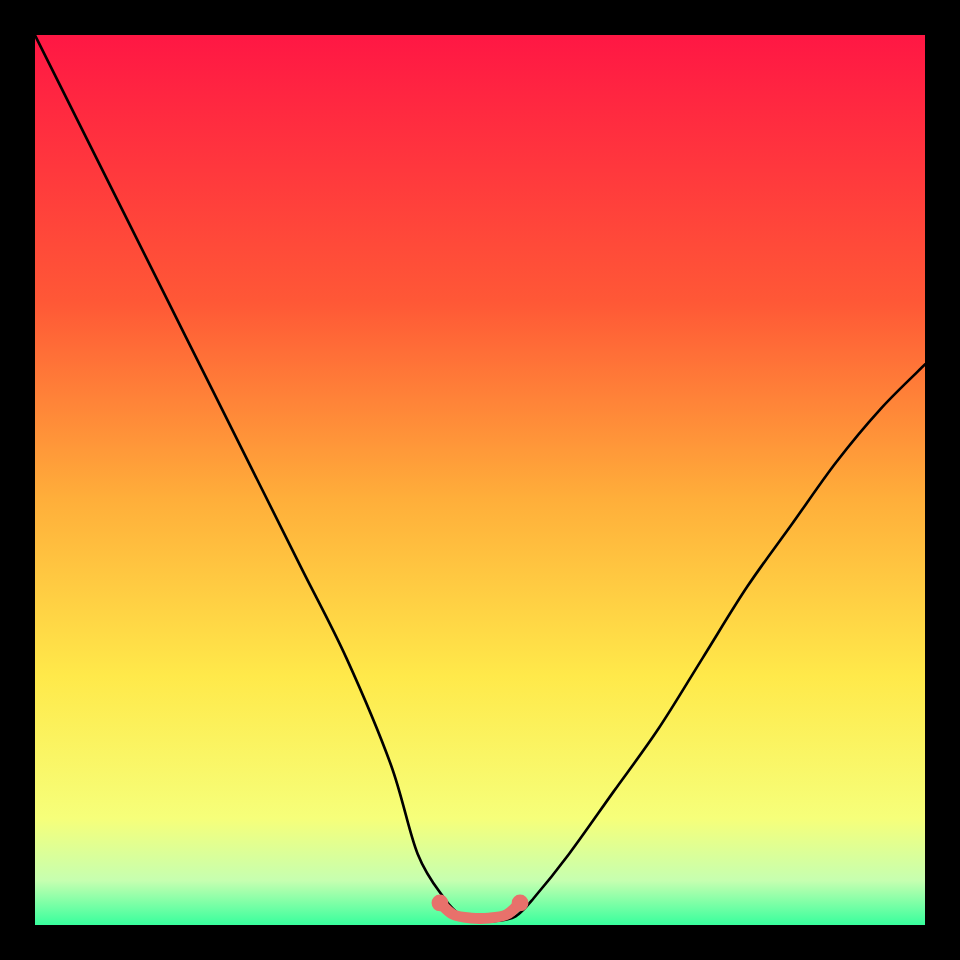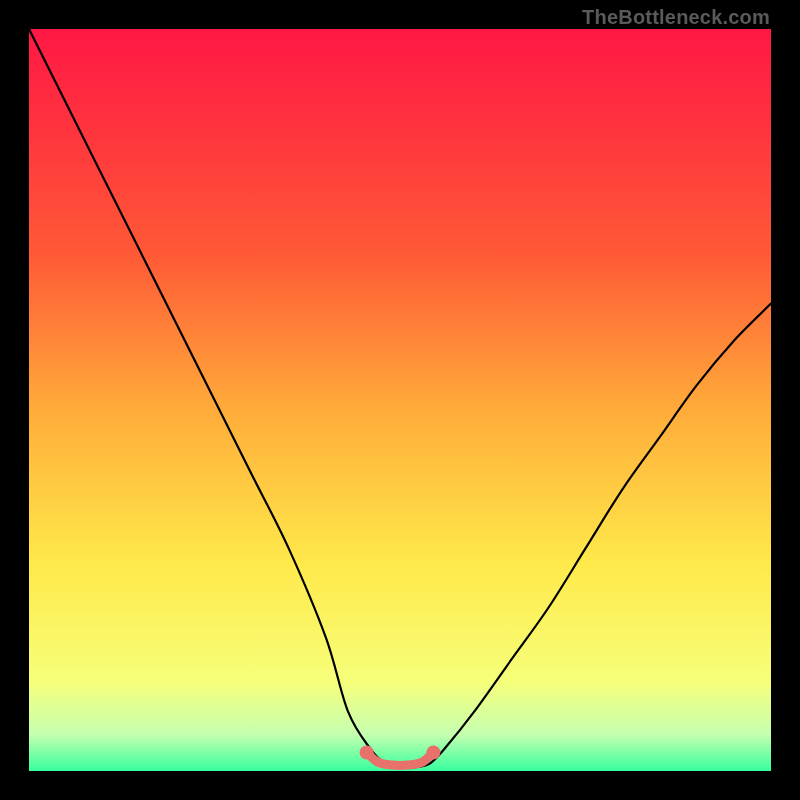--- a/index.html
+++ b/index.html
@@ -31,14 +31,13 @@
     </svg>
     <svg class="curve-svg" viewBox="0 0 742 742" preserveAspectRatio="none">
       <path id="curvePath" fill="none" stroke="#000000" stroke-width="2.2" stroke-linecap="round" stroke-linejoin="round" d="M 0,0 C 6.183333333333334,12.366666666666655 24.733333333333334,49.4666666666666 37.1,74.19999999999993 C 49.46666666666667,98.93333333333327 61.833333333333336,123.66666666666663 74.2,148.39999999999998 C 86.56666666666666,173.13333333333333 98.93333333333334,197.86666666666667 111.3,222.60000000000002 C 123.66666666666666,247.33333333333337 136.03333333333333,272.06666666666666 148.4,296.8 C 160.76666666666668,321.53333333333336 173.13333333333333,346.26666666666665 185.5,371 C 197.86666666666667,395.73333333333335 210.23333333333332,420.46666666666664 222.6,445.2 C 234.96666666666667,469.93333333333334 247.33333333333331,492.19333333333327 259.7,519.4 C 272.06666666666666,546.6066666666667 286.9066666666667,581.2333333333333 296.8,608.44 C 306.6933333333333,635.6466666666668 311.64,664.09 319.06,682.64 C 326.48,701.1899999999999 335.13666666666666,711.0833333333334 341.32,719.74 C 347.50333333333333,728.3966666666666 351.2133333333333,731.4883333333333 356.15999999999997,734.58 C 361.1066666666666,737.6716666666667 366.05333333333334,737.6716666666666 371,738.29 C 375.94666666666666,738.9083333333333 380.8933333333334,738.9083333333333 385.84000000000003,738.29 C 390.7866666666667,737.6716666666666 395.73333333333335,737.6716666666667 400.68,734.58 C 405.62666666666667,731.4883333333333 408.1,728.3966666666666 415.52000000000004,719.74 C 422.94000000000005,711.0833333333334 434.07,697.48 445.2,682.64 C 456.33,667.8 469.93333333333334,648.0133333333333 482.3,630.7 C 494.6666666666667,613.3866666666668 507.0333333333333,597.31 519.4,578.76 C 531.7666666666667,560.21 544.1333333333333,539.1866666666666 556.5,519.4 C 568.8666666666667,499.61333333333334 581.2333333333333,478.59000000000003 593.6,460.04 C 605.9666666666667,441.49 618.3333333333333,425.4133333333333 630.6999999999999,408.09999999999997 C 643.0666666666666,390.78666666666663 655.4333333333334,372.2366666666666 667.8000000000001,356.15999999999997 C 680.1666666666667,340.0833333333333 692.5333333333333,325.24333333333334 704.9,311.64000000000004 C 717.2666666666667,298.03666666666675 735.8166666666666,280.72333333333336 742,274.54"></path>
       <g id="markerGroup">
           <path d="M 337.61,723.45 C 339.46500000000003,725.0576666666667 344.41166666666663,730.9936666666667 348.73999999999995,733.096 C 353.06833333333327,735.1983333333333 358.6333333333333,735.5693333333334 363.58,736.064 C 368.52666666666664,736.5586666666666 373.47333333333336,736.5586666666666 378.42,736.064 C 383.3666666666667,735.5693333333334 388.93166666666673,735.1983333333333 393.26000000000005,733.096 C 397.58833333333337,730.9936666666667 402.535,725.0576666666667 404.39000000000004,723.45" fill="none" stroke="#e8716b" stroke-width="9" stroke-linecap="round" stroke-linejoin="round"></path>
           <circle cx="337.61" cy="723.45" r="7" fill="#e8716b"></circle>
           <circle cx="404.39000000000004" cy="723.45" r="7" fill="#e8716b"></circle>
         </g>
     </svg>
   </div>
-  <div class="watermark">TheBottleneck.com</div>
 </div>
 
 </body></html>

